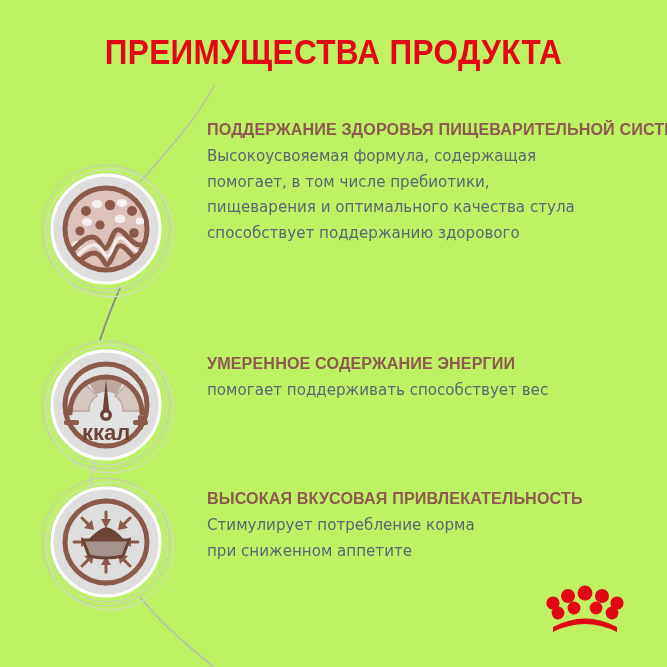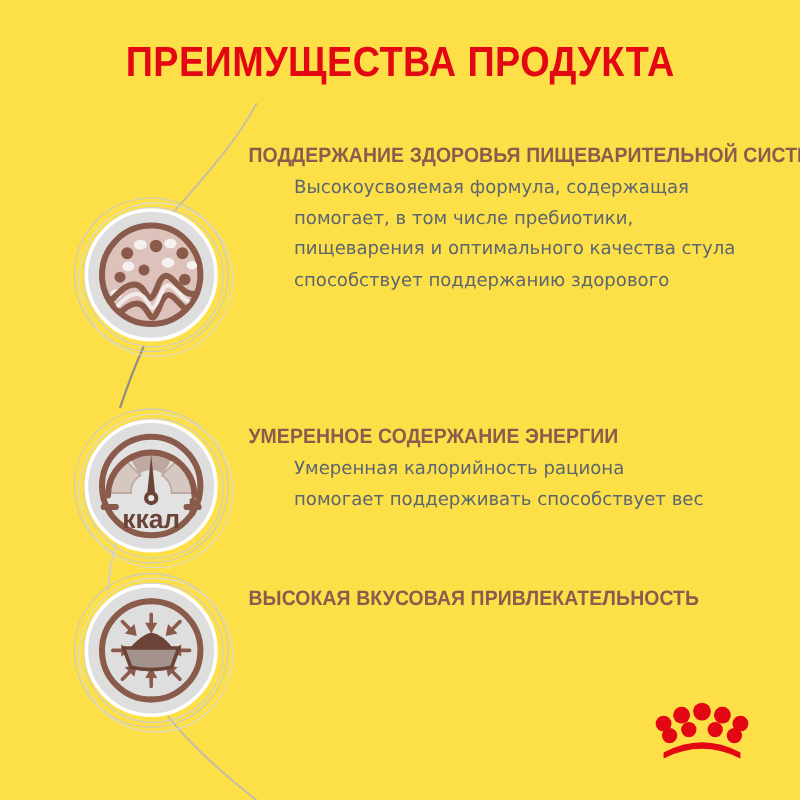--- a/index.html
+++ b/index.html
@@ -14,21 +14,21 @@
     font-family: "Liberation Sans", "DejaVu Sans", sans-serif;
     position: relative;
   }
 
   #page {
     position: absolute;
     left: 0;
     top: 0;
     width: 667px;
     height: 667px;
-    background: #fde047;
+    background: #bef264;
     overflow: hidden;
   }
 
   
   #bg-curves {
     position: absolute;
     left: 0;
     top: 0;
     width: 667px;
     height: 667px;
@@ -58,21 +58,21 @@
     position: absolute;
     left: 0;
     width: 667px;
   }
   #benefit-0 { top: 118px; }
   #benefit-1 { top: 352px; }
   #benefit-2 { top: 487px; }
 
   .icon-wrap {
     position: absolute;
-    left: 60px;
+    left: 40px;
     width: 136px;
     height: 136px;
   }
   #benefit-0 .icon-wrap { top: 45px; }
   #benefit-1 .icon-wrap { top: -13px; }
   #benefit-2 .icon-wrap { top: -11px; }
 
   .text-col {
     position: absolute;
     left: 207px;
@@ -93,21 +93,21 @@
   }
 
   .b-body {
     font-family: "DejaVu Sans", "Liberation Sans", sans-serif;
     font-size: 15.1px;
     line-height: 25.5px;
     color: #5C6671;
     margin: 0;
     white-space: nowrap;
   }
-  .b-body .ln { display: block; margin-left: 38px; }
+  .b-body .ln { display: block; }
 
   
   #logo {
     position: absolute;
     left: 543px;
     top: 583px;
     width: 84px;
     height: 50px;
   }
 </style>
@@ -215,21 +215,20 @@
 
         <text x="66" y="101" text-anchor="middle" font-family="Liberation Sans, sans-serif" font-weight="bold" font-size="22" fill="#6B4437">ккал</text>
       </svg>
     </div>
 
     <div class="text-col">
       <div class="b-head">
         <span class="ln">УМЕРЕННОЕ СОДЕРЖАНИЕ ЭНЕРГИИ</span>
       </div>
       <p class="b-body">
-        <span class="ln">Умеренная калорийность рациона</span>
         <span class="ln">помогает поддерживать способствует вес</span>
       </p>
     </div>
   </div>
 
   <div class="benefit" id="benefit-2">
 
     <div class="icon-wrap">
       <svg viewBox="0 0 136 136" width="136" height="136">
         <circle cx="66" cy="66" r="64" fill="none" stroke="#C9C9C9" stroke-width="1"></circle>
@@ -270,20 +269,24 @@
 
         <path d="M 43 64 L 89 64 L 83 80 Q 66 84 49 80 Z" fill="#A4928C" stroke="#6B4437" stroke-width="3" stroke-linejoin="round"></path>
         <path d="M 48 64 Q 58 53 66 51 Q 76 53 84 64 Z" fill="#6B4437"></path>
       </svg>
     </div>
 
     <div class="text-col">
       <div class="b-head">
         <span class="ln">ВЫСОКАЯ ВКУСОВАЯ ПРИВЛЕКАТЕЛЬНОСТЬ</span>
       </div>
+      <p class="b-body">
+        <span class="ln">Стимулирует потребление корма</span>
+        <span class="ln">при сниженном аппетите</span>
+      </p>
     </div>
   </div>
 
   <div id="logo">
     <svg viewBox="0 0 84 50" width="84" height="50">
       <g fill="#E30613">
 
         <circle cx="25" cy="13" r="7"></circle>
         <circle cx="42" cy="10" r="7.4"></circle>
         <circle cx="59" cy="13" r="7"></circle>

